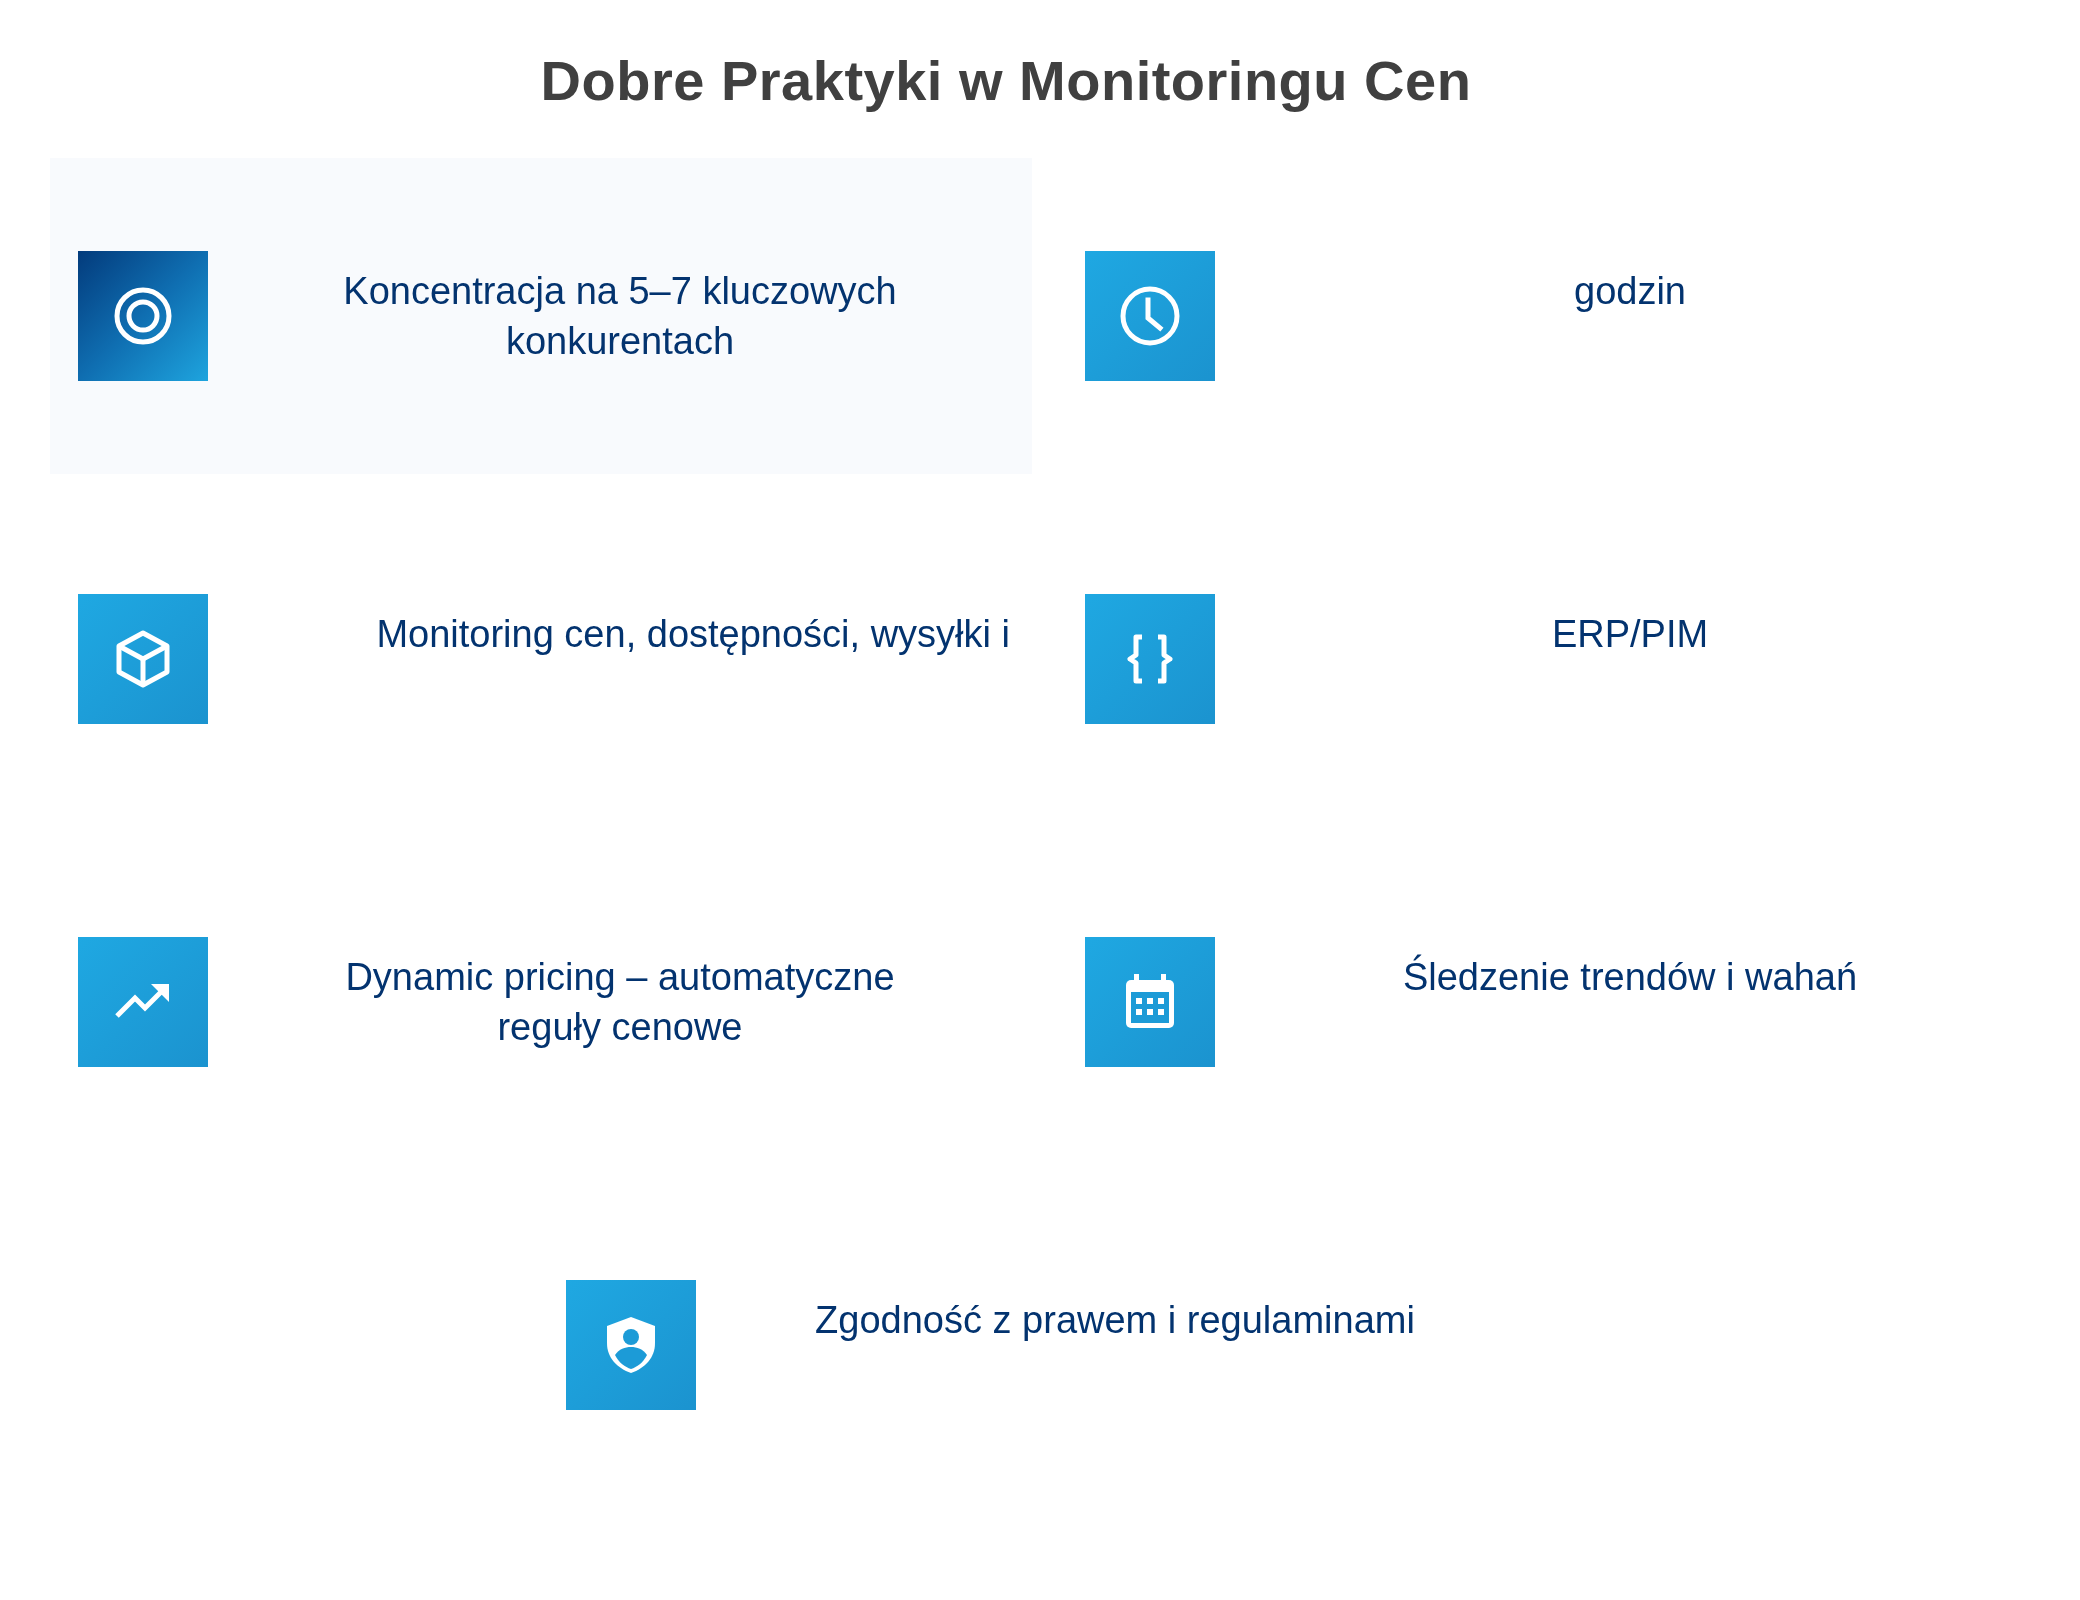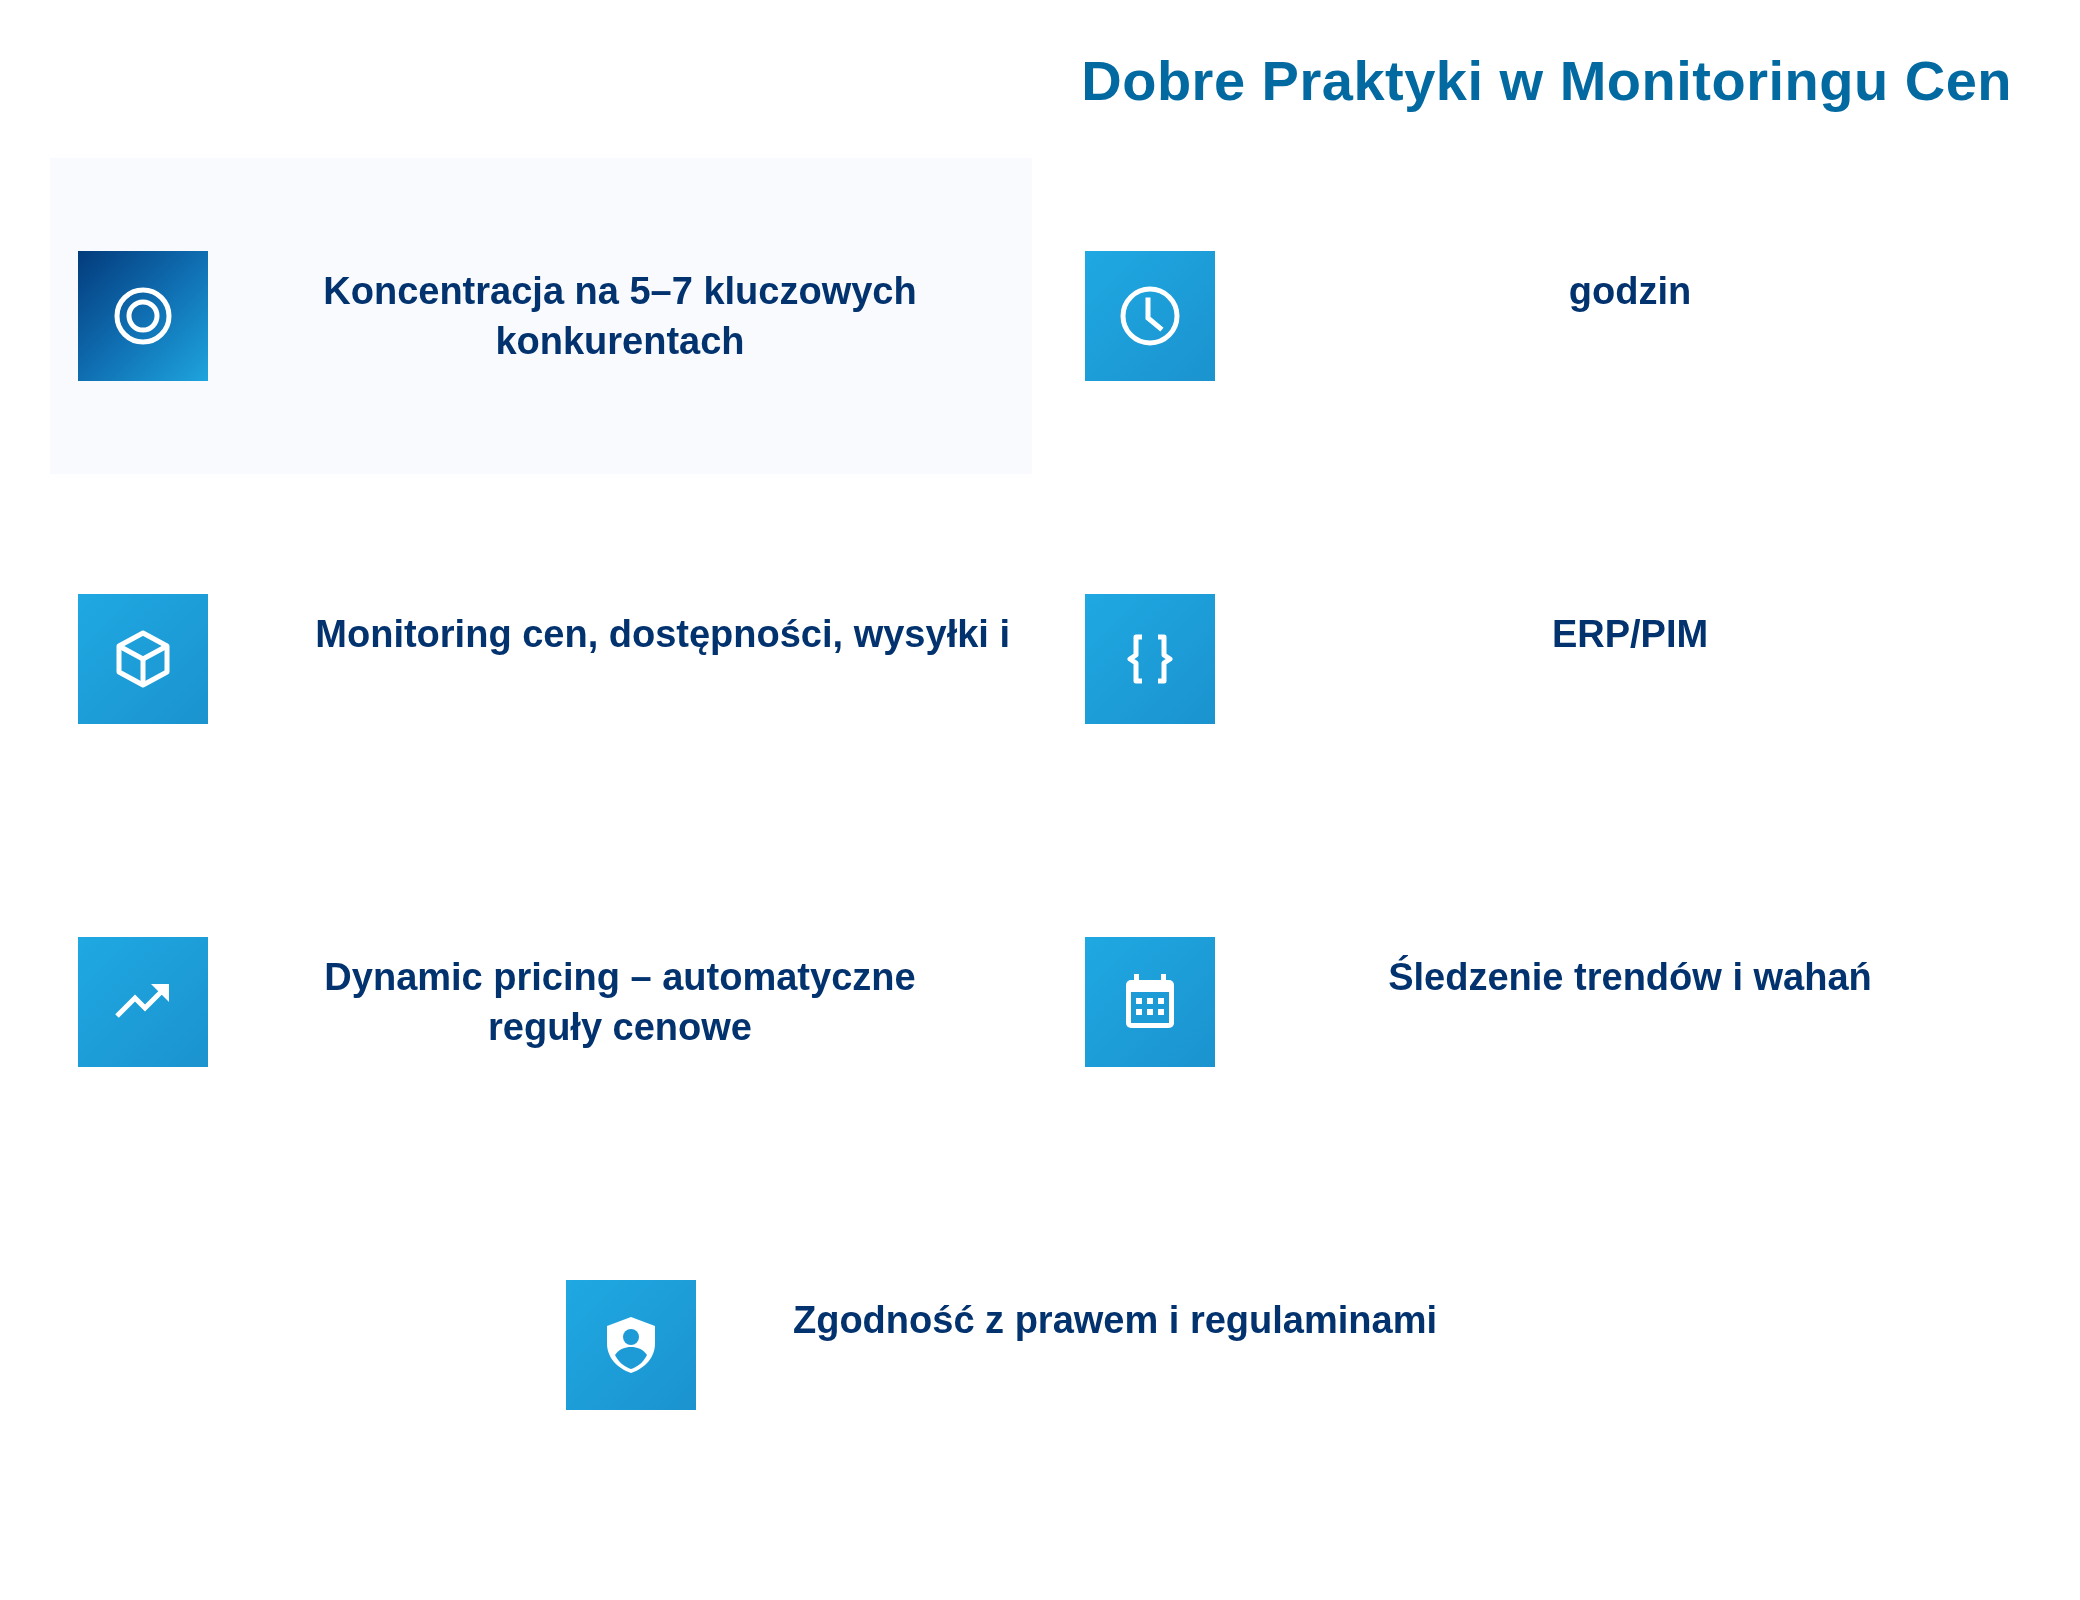--- a/index.html
+++ b/index.html
@@ -3,38 +3,38 @@
 <meta charset="utf-8">
 <style>
   html, body { margin: 0; padding: 0; }
   body {
     width: 2080px; height: 1600px; background: #ffffff;
     font-family: "Liberation Sans", "DejaVu Sans", sans-serif;
     position: relative; overflow: hidden;
   }
   .title {
     position: absolute; left: 0; top: 48px; width: 2012px;
-    text-align: right; font-size: 56px; font-weight: 700;
-    color: #0369a1; letter-spacing: 0.5px;
+    text-align: center; font-size: 56px; font-weight: 700;
+    color: #404040; letter-spacing: 0.5px;
   }
   .card {
     position: absolute; height: 316px; display: flex; align-items: center;
   }
   .card.highlight { background: #f8fafd; }
   .icon-box {
     position: absolute; width: 130px; height: 130px;
     background: linear-gradient(135deg, #1fa8e2 0%, #1b93cf 100%);
     display: flex; align-items: center; justify-content: center;
   }
   .icon-box.dark {
     background: linear-gradient(135deg, #033b7c 0%, #0f6eb1 50%, #1ea4de 100%);
   }
   .icon-box svg { width: 64px; height: 64px; }
   .label {
-    position: absolute; text-align: center; font-size: 38px; font-weight: 700;
+    position: absolute; text-align: center; font-size: 38px; font-weight: 400;
     color: #03336f; line-height: 50px;
   }
 </style>
 </head>
 <body>
 
 <div class="title">Dobre Praktyki w Monitoringu Cen</div>
 
 <div class="card highlight" style="left:50px; top:158px; width:982px;"></div>
 <div class="icon-box dark" style="left:78px; top:251px;">

